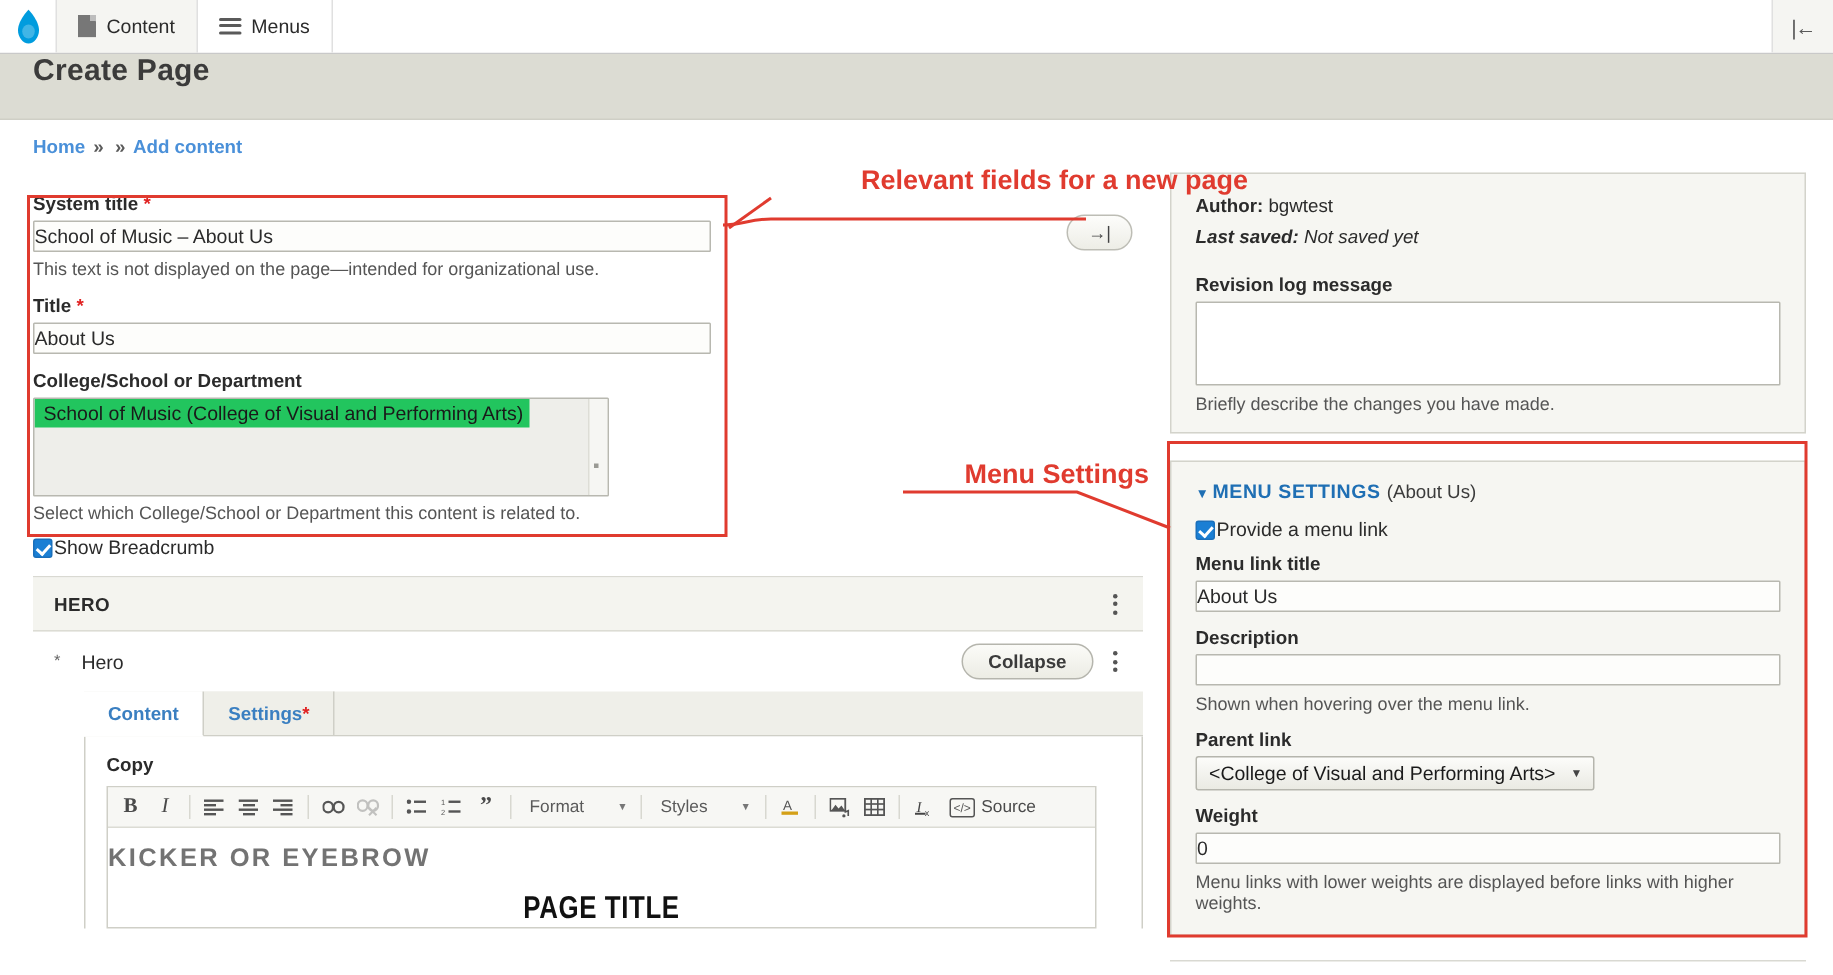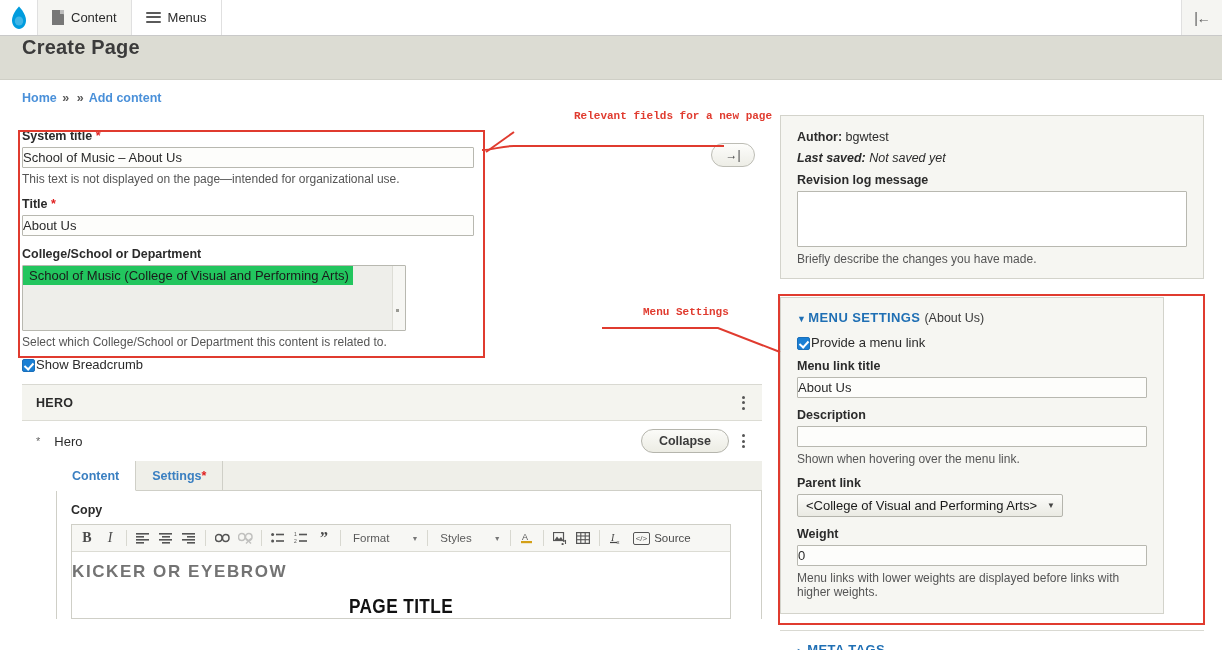--- a/index.html
+++ b/index.html
@@ -287,21 +287,21 @@
     font-size: 13px;
     display: block;
   }
   .side-desc { font-size: 12px; color: #555; margin-top: 5px; }
 
   .menu-card {
     margin-top: 18px;
     border: 1px solid #d3d3cb;
     background: #f6f6f2;
     padding: 12px 16px 14px 16px;
-    width: 384px;
+    width: 424px;
   }
   .sect-title {
     font-size: 13px; font-weight: bold; color: #1f6fb4;
     letter-spacing: .4px; margin-bottom: 10px; cursor: pointer;
   }
   .sect-title .tri { font-size: 9px; margin-right: 2px; }
   .sect-title .sub { color: #3b3b3b; font-weight: normal; font-size: 12.5px; letter-spacing: 0;}
   .sel-box {
     display: inline-flex; align-items: center; justify-content: space-between;
     gap: 10px;
@@ -320,22 +320,22 @@
     border-top: 1px solid #d9d9d2;
     padding: 11px 0 0 16px;
     width: 424px;
   }
   .meta-tags-bar .sect-title { margin-bottom: 0; }
 
   
   .anno { position: absolute; pointer-events: none; }
   .anno-box { border: 2px solid #e03b2f; }
   .anno-text {
-    color: #e03b2f; font-weight: bold; font-size: 11px;
-    font-family: Liberation Mono, monospace;
+    color: #e03b2f; font-weight: bold; font-size: 18px;
+    font-family: Liberation Sans, sans-serif;
     white-space: nowrap;
     padding-left: 40px;
   }
   .mid-btn {
     position: absolute;
     left: 711px; top: 143px;
     width: 44px; height: 24px;
     border: 1px solid #bdbdb5;
     background: linear-gradient(#fdfdfb, #ededE6);
     border-radius: 12px;
@@ -589,21 +589,21 @@
 
     <div class="side-card">
       <div class="meta-line">
         <b>Author:</b>
         <span>bgwtest</span>
       </div>
       <div class="meta-line">
         <b><i>Last saved:</i></b>
         <i>Not saved yet</i>
       </div>
-      <div class="f-label" style="margin-top:8px">Revision log message</div>
+      <div class="f-label" style="margin-top:18px">Revision log message</div>
       <textarea class="ta" style=""></textarea>
       <div class="side-desc">Briefly describe the changes you have made.</div>
     </div>
 
     <div class="menu-card">
       <div class="sect-title">
         <span class="tri">▼</span><span>MENU SETTINGS</span>
         <span class="sub">(About Us)</span>
       </div>
 

